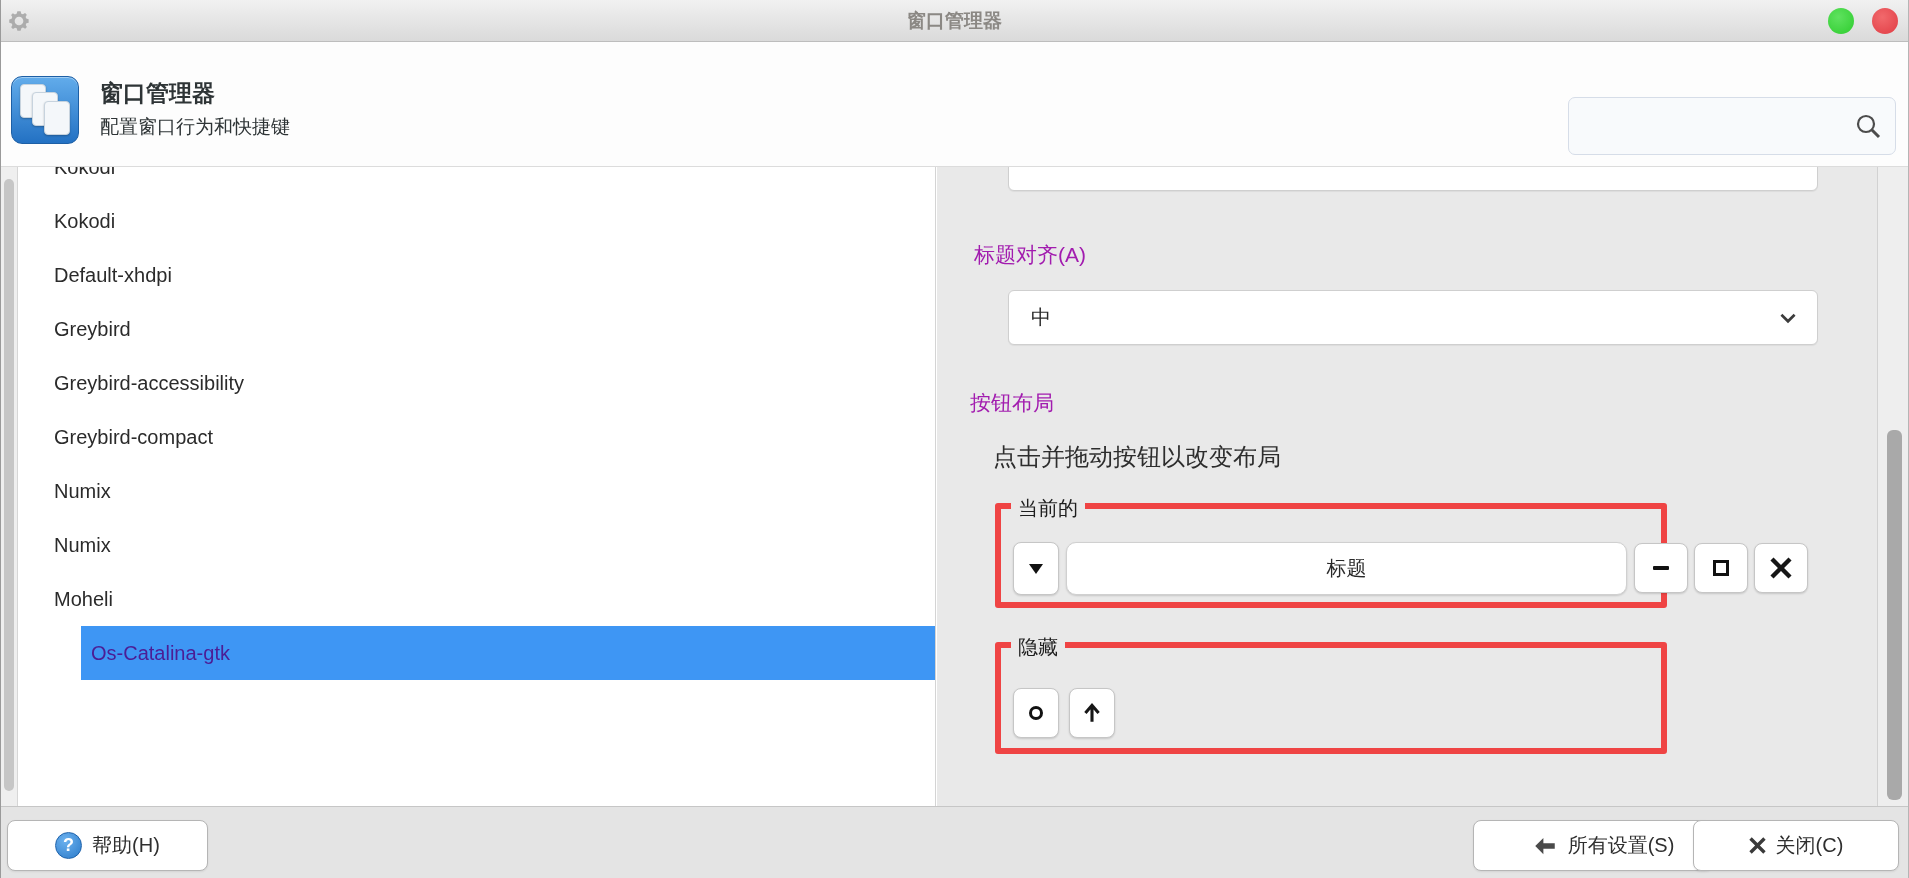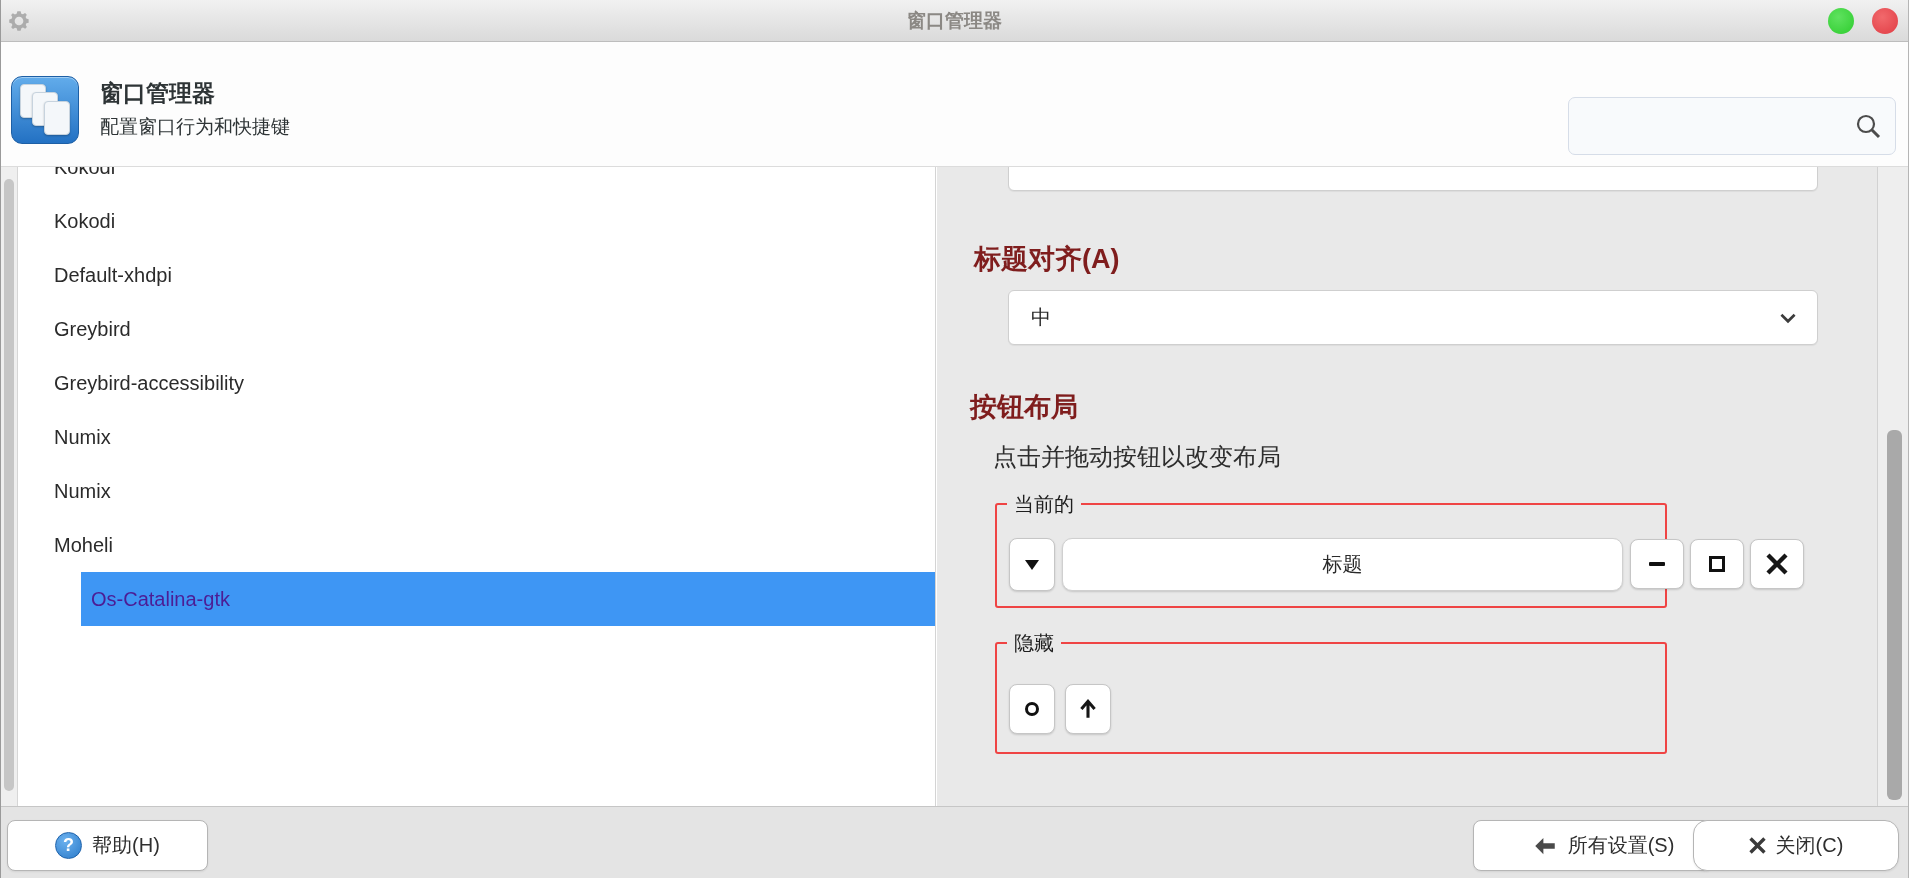--- a/index.html
+++ b/index.html
@@ -57,26 +57,26 @@
   .right-pane { position:absolute; left:936px; top:0; width:942px; height:639px; background:#e9e9e9;
                 overflow:hidden; }
   .combo { position:absolute; background:#fff; border:1px solid #cfcfcf; border-radius:6px;
            box-shadow:0 1px 1px rgba(0,0,0,.06); }
   .combo-font { left:71px; top:-34px; width:810px; height:58px; overflow:hidden; }
   .combo-font .chev { position:absolute; right:18px; top:14px; }
   .combo-align { left:71px; top:123px; width:810px; height:55px; }
   .combo-align .combo-text { position:absolute; left:22px; top:0; line-height:53px; font-size:20px; color:#2a2a2a; }
   .combo-align .chev { position:absolute; right:18px; top:16px; }
 
-  .panel-label { position:absolute; font-size:27px; font-weight:bold; color:#7f1d1d; }
+  .panel-label { position:absolute; font-size:21px; font-weight:normal; color:#a21caf; }
   .lbl-align  { left:37px; top:74px; }
   .lbl-layout { left:33px; top:222px; }
   .hint { position:absolute; left:56px; top:274px; font-size:24px; color:#2d2d2d; }
 
-  .gframe { position:absolute; left:58px; width:672px; border:2px solid #ef4444; border-radius:3px; }
+  .gframe { position:absolute; left:58px; width:672px; border:6px solid #ef4444; border-radius:3px; }
   .frame-current { top:336px; height:105px; }
   .frame-hidden  { top:475px; height:112px; }
   .gframe-legend { position:absolute; left:10px; top:-14px; background:#e9e9e9; padding:0 7px;
                    font-size:20px; color:#1e1e1e; }
 
   .wbtn { position:absolute; background:#fff; border:1px solid #c6c6c6; border-radius:8px;
           box-shadow:0 1px 2px rgba(0,0,0,.15); display:flex; align-items:center; justify-content:center; }
   .btn-menu  { left:12px;  top:33px; width:46px; height:53px; }
   .btn-titlebar { left:65px; top:33px; width:561px; height:53px; border-color:#d0d0d0; border-radius:10px;
                   font-size:20px; color:#2a2a2a; }
@@ -93,21 +93,21 @@
   .g-circle { width:14px; height:14px; border:3px solid #111; border-radius:50%; }
 
   
   .footer { position:absolute; left:0; top:806px; width:100%; height:72px; background:#e4e4e4;
             border-top:1px solid #c6c6c6; }
   .fbtn { position:absolute; top:13px; height:51px; background:#fff; border:1px solid #b5b5b5;
           border-radius:8px; display:flex; align-items:center; justify-content:center; gap:10px;
           font-size:20px; color:#2f2f2f; box-shadow:0 1px 2px rgba(0,0,0,.08); }
   .btn-help { left:6px; width:201px; }
   .btn-allsettings { left:1472px; width:240px;padding-left:20px; }
-  .btn-closewin { left:1692px; width:206px;border-radius:14px; }
+  .btn-closewin { left:1692px; width:206px; }
   .help-badge { width:27px; height:27px; border-radius:50%; color:#fff; font-size:18px; font-weight:bold;
                 background:radial-gradient(circle at 38% 30%, #6db2ef, #2a7ac9); border:1px solid #1f63ab;
                 display:flex; align-items:center; justify-content:center; }
 </style>
 </head>
 <body>
 
 <div class="window">
 
   <div class="titlebar">
@@ -143,20 +143,21 @@
       <div class="sb-thumb"></div>
     </div>
 
     <div class="list-pane">
       <div class="list-inner" id="theme-list-inner">
           <div class="list-row">Kokodi</div>
           <div class="list-row">Kokodi</div>
           <div class="list-row">Default-xhdpi</div>
           <div class="list-row">Greybird</div>
           <div class="list-row">Greybird-accessibility</div>
+          <div class="list-row">Greybird-compact</div>
           <div class="list-row">Numix</div>
           <div class="list-row">Numix</div>
           <div class="list-row">Moheli</div>
           <div class="list-row selected">Os-Catalina-gtk</div>
         </div>
     </div>
 
     <div class="right-pane">
 
       <div class="combo combo-font">

